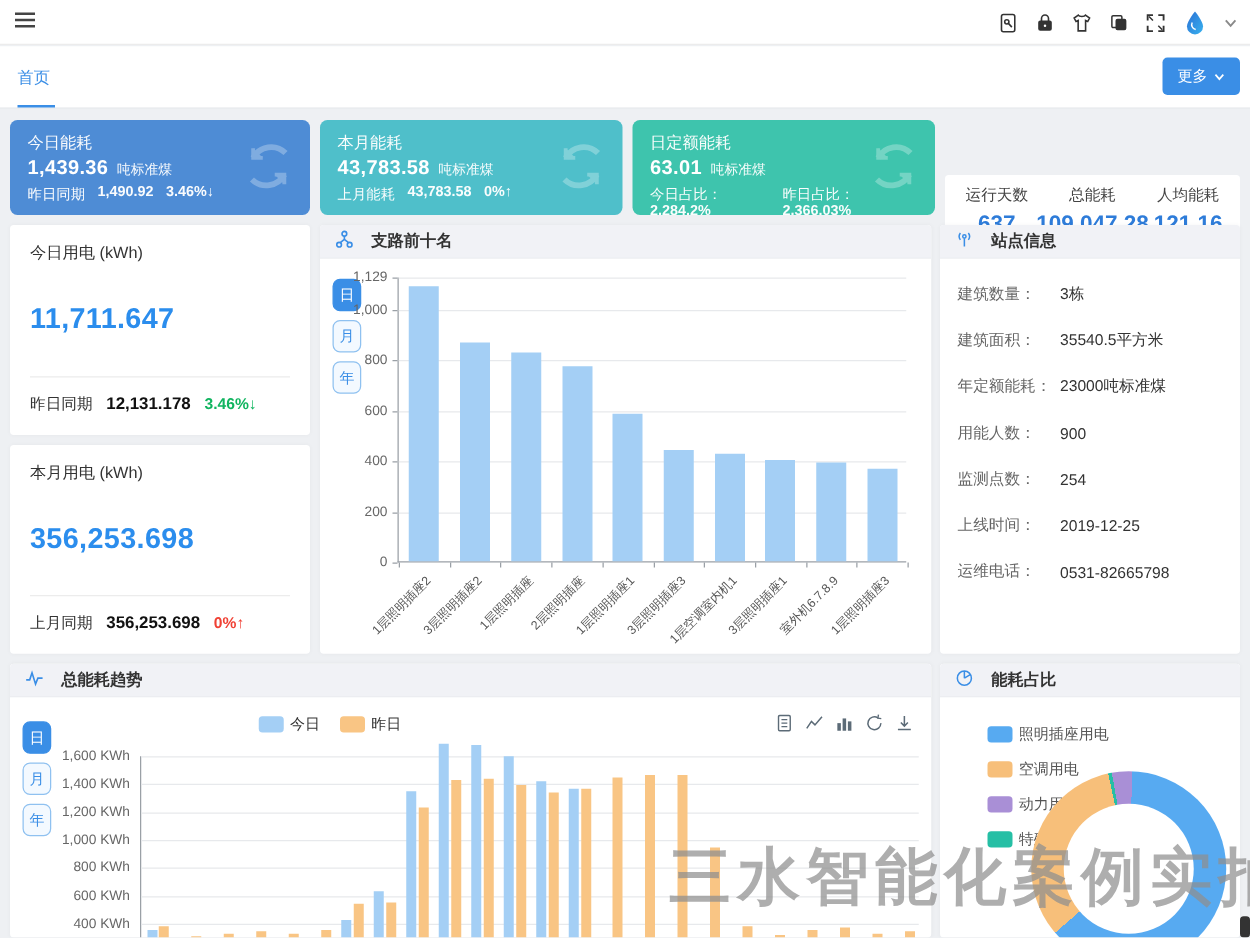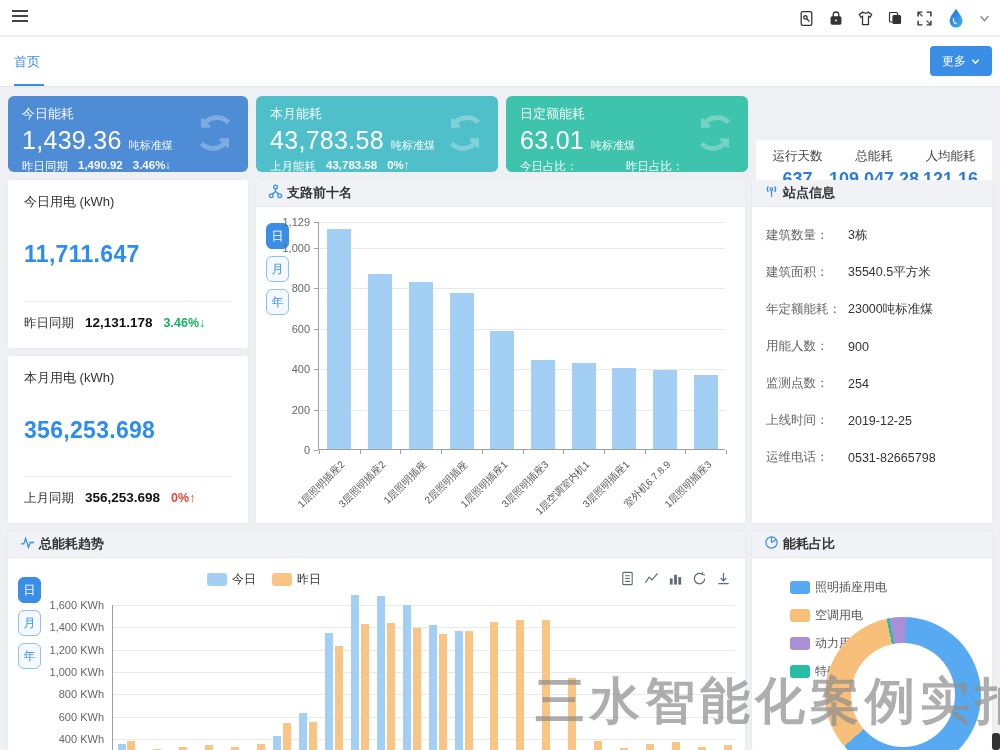--- a/index.html
+++ b/index.html
@@ -19,35 +19,35 @@
   .tab-underline { position:absolute; left:14px; bottom:0; width:30px; height:2px; background:#3a8ee6; }
   .more-btn { position:absolute; right:8px; top:9px; height:30px; padding:0 12px; background:#3a8ee6; color:#fff; font-size:12px; border-radius:4px; display:flex; align-items:center; gap:5px; cursor:pointer; }
 
   
   .kpi { position:absolute; top:96px; height:76px; border-radius:6px; color:#fff; padding:9px 14px; overflow:hidden; }
   .kpi-1 { left:8px;  width:240px; }
   .kpi-2 { left:256px; width:242px; }
   .kpi-3 { left:506px; width:242px; }
   .kpi .k-title { font-size:13px; opacity:.96; }
   .kpi .k-valrow { margin-top:3px; display:flex; align-items:baseline; gap:7px; }
-  .kpi .k-value { font-size:25px; font-weight:normal; letter-spacing:.3px; }
+  .kpi .k-value { font-size:16px; font-weight:bold; letter-spacing:.3px; }
   .kpi .k-unit { font-size:11px; opacity:.95; }
   .kpi .k-sub { margin-top:4px; font-size:11.5px; display:flex; gap:10px; opacity:.97; }
   .kpi-3 .k-sub { justify-content:space-between; gap:4px; }
   .recycle { position:absolute; right:10px; top:14px; opacity:.28; }
 
   .stats { position:absolute; left:756px; top:96px; width:236px; height:76px; background:#fff; border-radius:3px; display:flex; justify-content:space-between; padding:8px 10px;margin-top:44px; }
   .stat-col { text-align:center; flex:1; }
   .stat-col .s-label { font-size:12.5px; color:#444; }
   .stat-col .s-value { font-size:18px; font-weight:bold; color:#2e7cd9; margin-top:4px; white-space:nowrap; }
   .stat-col .s-unit { font-size:11px; color:#999; margin-top:4px; }
 
   
   .panel { position:absolute; background:#fff; border-radius:3px; box-shadow:0 0 4px rgba(0,0,0,.04); }
-  .panel-header { height:27px; background:#f1f2f6; border-bottom:1px solid #e8eaee; display:flex; align-items:center; padding-left:12px; gap:4px; font-size:13px; font-weight:bold; color:#333; border-radius:3px 3px 0 0; }
+  .panel-header { height:27px; background:#f1f2f6; border-bottom:1px solid #e8eaee; display:flex; align-items:center; padding-left:12px; gap:14px; font-size:13px; font-weight:bold; color:#333; border-radius:3px 3px 0 0; }
 
   
   .usage-card { padding:13px 16px; }
   .u-title { font-size:13px; color:#333; }
   .u-value { margin-top:30px; font-size:23px; font-weight:bold; color:#2b8ded; letter-spacing:.3px; }
   .u-divider { position:absolute; left:16px; right:16px; bottom:46px; border-top:1px solid #ececec; }
   .u-bottom { position:absolute; left:16px; bottom:16px; display:flex; align-items:baseline; gap:11px; font-size:12.5px; }
   .u-bottom .u-sub-val { font-weight:bold; color:#111; font-size:13.5px; }
   .u-change { font-size:12.5px; font-weight:bold; }
 

